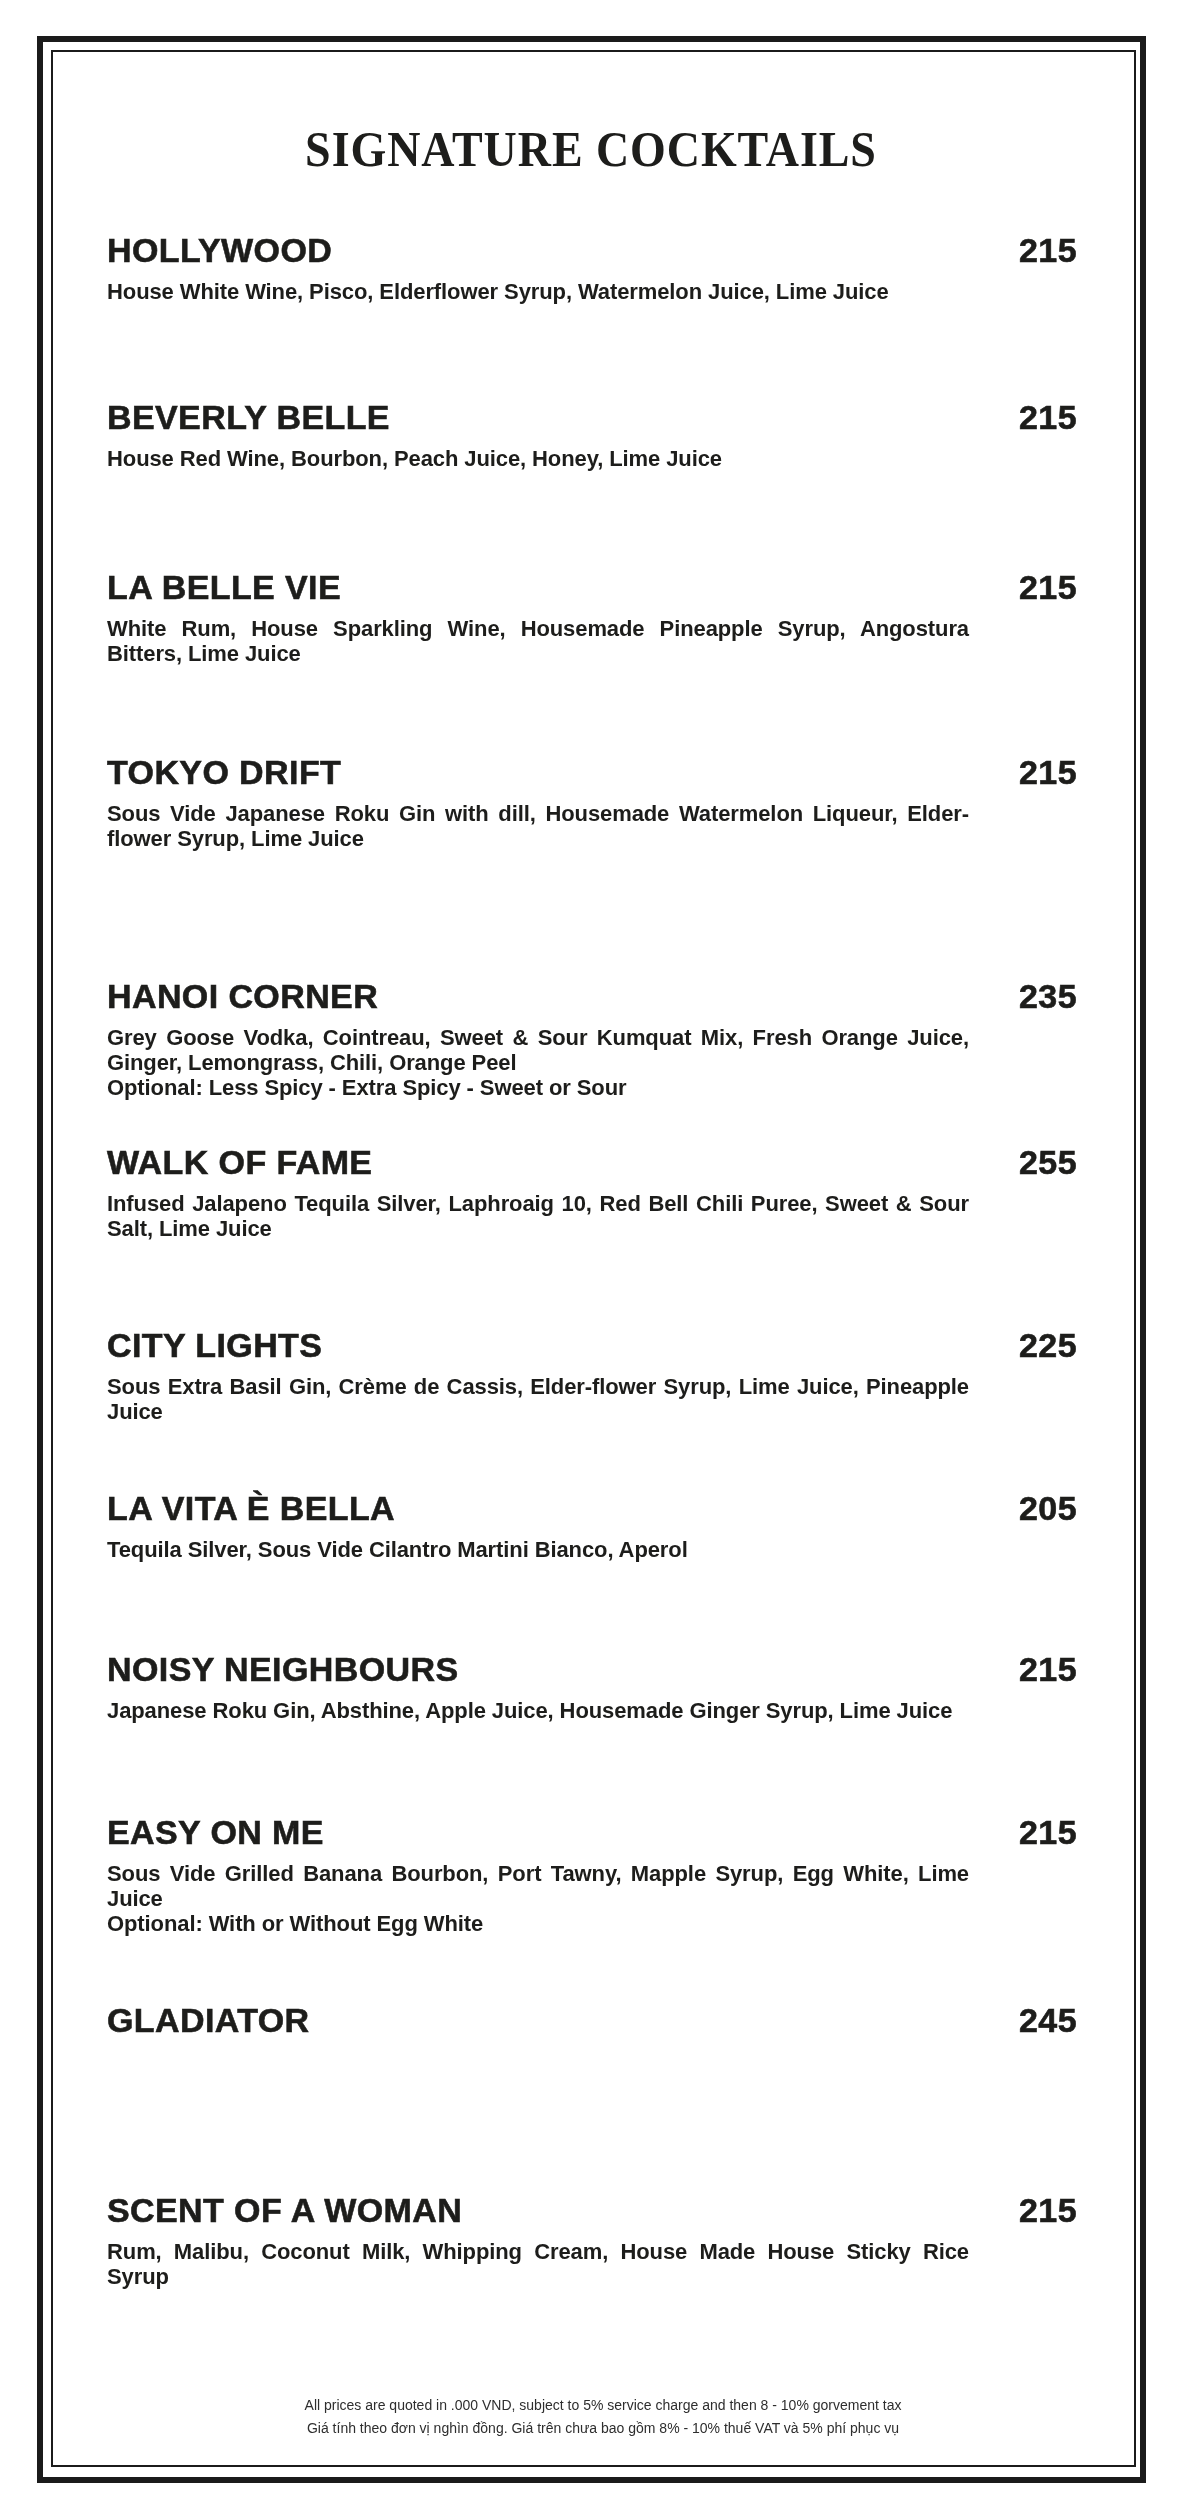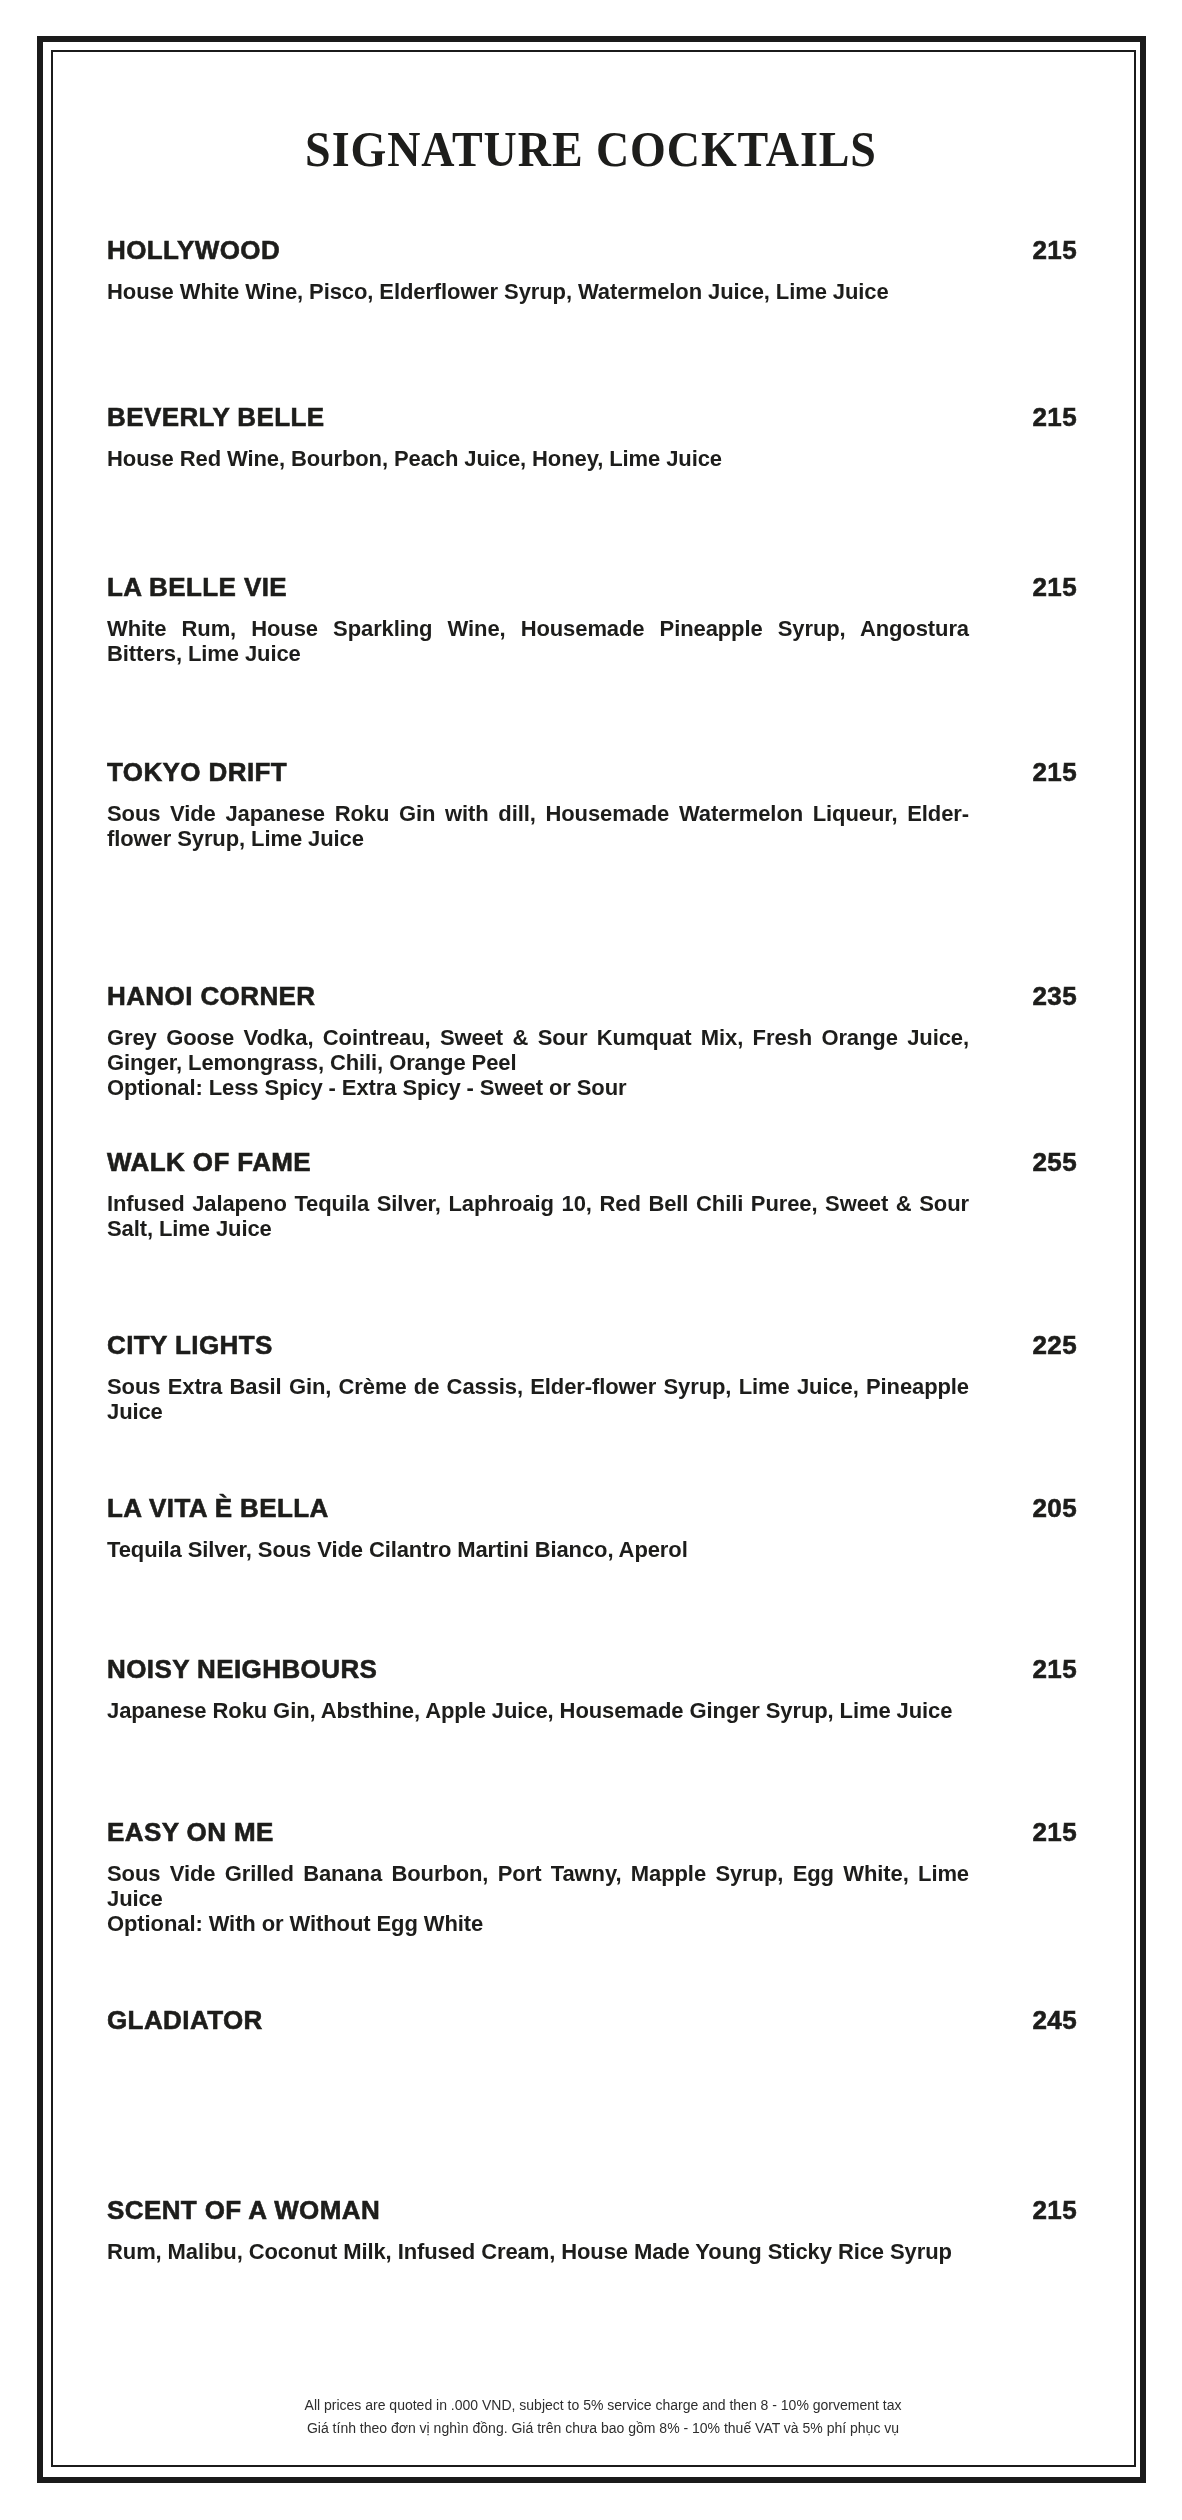--- a/index.html
+++ b/index.html
@@ -37,21 +37,21 @@
     transform:scaleX(.92);
     color:var(--ink);
     white-space:nowrap;
   }
   .item{
     position:absolute;left:107px;width:970px;
   }
   .item-row{
     display:flex;justify-content:space-between;align-items:flex-start;
     font-weight:700;
-    font-size:26px;line-height:28px;
+    font-size:34px;line-height:28px;
     letter-spacing:.4px;
     -webkit-text-stroke:.6px var(--ink);
   }
   .item-name{white-space:nowrap;}
   .item-price{white-space:nowrap;}
   .item-desc{
     margin-top:15px;
     width:862px;
     font-size:22px;line-height:25px;
     font-weight:700;
@@ -168,21 +168,21 @@
       <span class="item-name">GLADIATOR</span>
       <span class="item-price">245</span>
     </div>
 
   </div>
       <div class="item" style="top: 2196px;">
     <div class="item-row">
       <span class="item-name">SCENT OF A WOMAN</span>
       <span class="item-price">215</span>
     </div>
-    <div class="item-desc">Rum, Malibu, Coconut Milk, Infused Cream, House Made Young Sticky Rice Syrup</div>
+    <div class="item-desc">Rum, Malibu, Coconut Milk, Whipping Cream, House Made House Sticky Rice Syrup</div>
 
   </div>
     </div>
 
   <div class="footer">
     <div>All prices are quoted in .000 VND, subject to 5% service charge and then 8 - 10% gorvement tax</div>
     <div>Giá tính theo đơn vị nghìn đồng. Giá trên chưa bao gồm 8% - 10% thuế VAT và 5% phí phục vụ</div>
   </div>
 </div>
 

